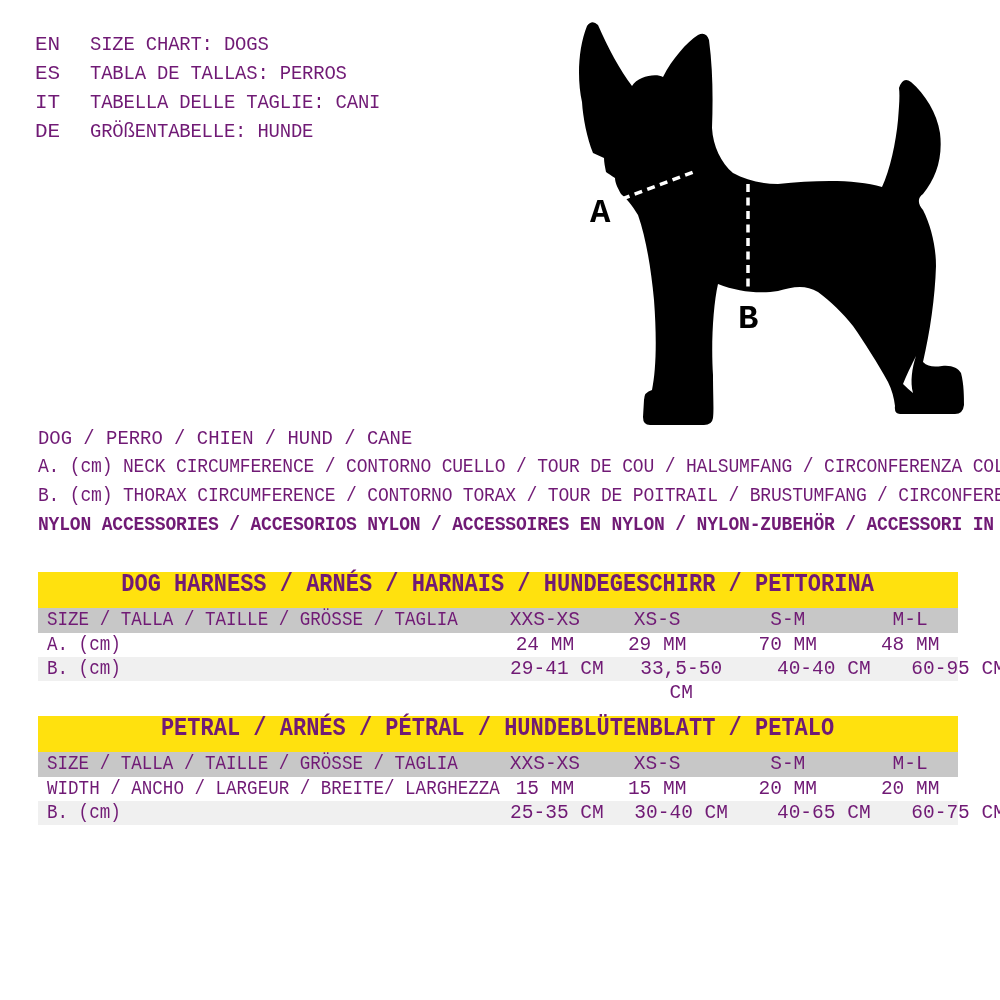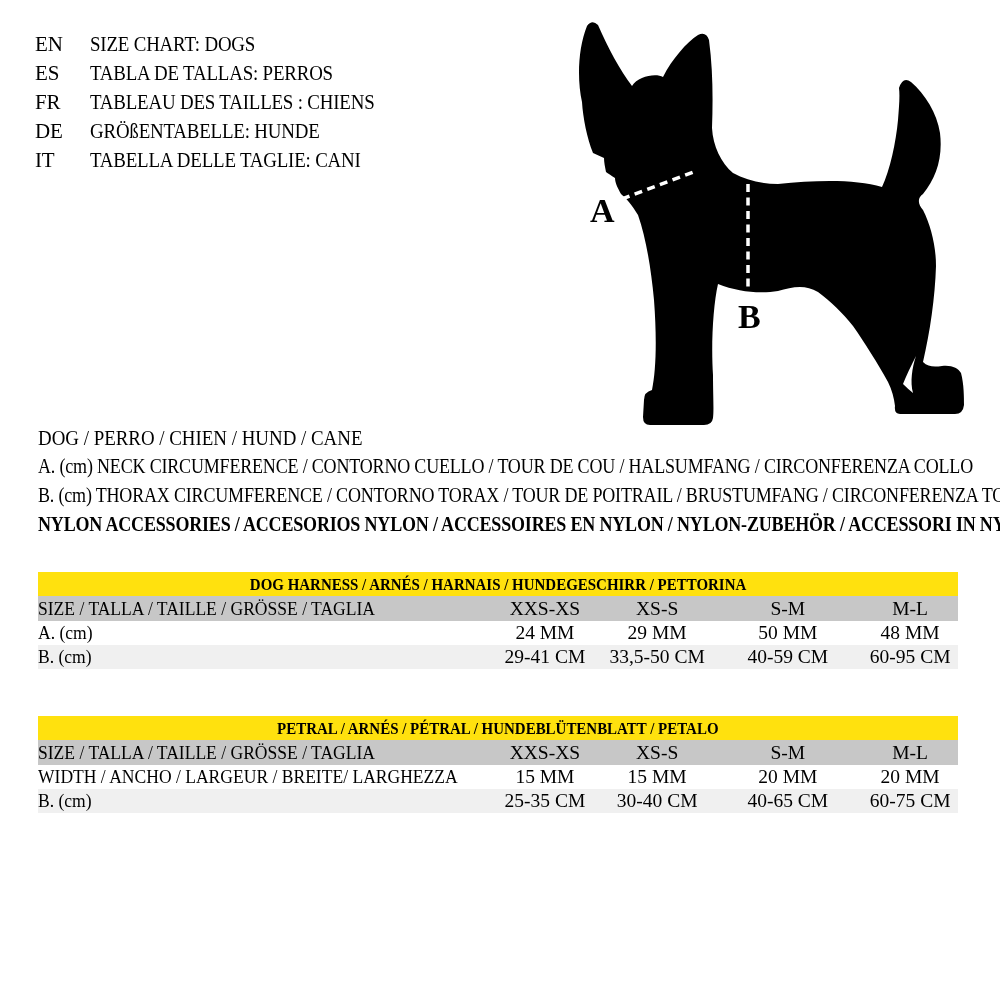--- a/index.html
+++ b/index.html
@@ -1,67 +1,64 @@
 <!DOCTYPE html>
 <html><head>
 <meta charset="utf-8">
 <style>
   html,body{margin:0;padding:0;background:#fff;}
   #page{position:relative;width:1000px;height:1000px;background:#ffffff;overflow:hidden;
-        font-family:Liberation Serif, serif;color:#000000;}
+        font-family:Liberation Mono, monospace;color:#701a75;}
   .cond{display:inline-block;transform:scaleX(0.9);transform-origin:0 50%;white-space:nowrap;}
   .condc{display:inline-block;transform:scaleX(0.88);transform-origin:50% 50%;white-space:nowrap;}
 
   
   .lang-block{position:absolute;left:35px;top:30px;}
   .lang-row{height:29px;line-height:29px;font-size:21px;letter-spacing:-0.2px;}
   .lang-code{display:inline-block;width:55px;}
   .lang-title{display:inline-block;}
 
   
   .dog-figure{position:absolute;left:560px;top:10px;width:420px;height:420px;}
 
   
   .species-line{position:absolute;left:38px;top:392px;height:29px;line-height:29px;font-size:21px;margin-top:32px;}
   .measure-block{position:absolute;left:38px;top:452px;}
   .measure-line{height:29px;line-height:29px;font-size:20px;letter-spacing:-0.2px;}
   .measure-line.bold{font-weight:bold;}
 
   
   .size-table{position:absolute;left:38px;width:920px;}
-  .tbl-title{height:24px;line-height:25px;background:#FFE10E;text-align:center;
-             font-weight:bold;font-size:17px;}
+  .tbl-title{height:36px;line-height:25px;background:#FFE10E;text-align:center;
+             font-weight:bold;font-size:25px;}
   .tbl-row{display:grid;grid-template-columns:49% 12.2% 12.2% 16.2% 10.4%;
            height:24px;line-height:24px;font-size:19.5px;}
   .tbl-row.head{background:#C7C7C7;height:25px;line-height:25px;}
-  .tbl-row.alt{background:#F0F0F0;}
+  .tbl-row.alt{background:#F0F0F0;gap:12px;}
   .cell{overflow:visible;}
-  .cell.label{text-align:left;}
+  .cell.label{padding-left:9px;text-align:left;}
   .cell.val{text-align:center;}
 </style>
 </head>
 <body>
 
 <div id="page">
 
   <div class="lang-block">
     <div class="lang-row">
       <span class="lang-code">EN</span><span class="lang-title cond">SIZE CHART: DOGS</span>
     </div>
     <div class="lang-row">
       <span class="lang-code">ES</span><span class="lang-title cond">TABLA DE TALLAS: PERROS</span>
     </div>
     <div class="lang-row">
-      <span class="lang-code">FR</span><span class="lang-title cond">TABLEAU DES TAILLES : CHIENS</span>
+      <span class="lang-code">IT</span><span class="lang-title cond">TABELLA DELLE TAGLIE: CANI</span>
     </div>
     <div class="lang-row">
       <span class="lang-code">DE</span><span class="lang-title cond">GRÖßENTABELLE: HUNDE</span>
-    </div>
-    <div class="lang-row">
-      <span class="lang-code">IT</span><span class="lang-title cond">TABELLA DELLE TAGLIE: CANI</span>
     </div>
   </div>
 
   <svg class="dog-figure" viewBox="0 0 420 420" xmlns="http://www.w3.org/2000/svg">
     <path fill="#000000" d="
       M 44,148 L 33,143
       C 27,128 23,108 22,92
       C 17,70 18,38 27,16
       Q 32,9 38,15
       C 48,38 60,60 72,76
@@ -135,28 +132,28 @@
       <div class="cell label"><span class="cond">SIZE / TALLA / TAILLE / GRÖSSE / TAGLIA</span></div>
       <div class="cell val">XXS-XS</div>
       <div class="cell val">XS-S</div>
       <div class="cell val">S-M</div>
       <div class="cell val">M-L</div>
     </div>
     <div class="tbl-row">
       <div class="cell label"><span class="cond">A. (cm)</span></div>
       <div class="cell val">24 MM</div>
       <div class="cell val">29 MM</div>
-      <div class="cell val">50 MM</div>
+      <div class="cell val">70 MM</div>
       <div class="cell val">48 MM</div>
     </div>
     <div class="tbl-row alt">
       <div class="cell label"><span class="cond">B. (cm)</span></div>
       <div class="cell val">29-41 CM</div>
       <div class="cell val">33,5-50 CM</div>
-      <div class="cell val">40-59 CM</div>
+      <div class="cell val">40-40 CM</div>
       <div class="cell val">60-95 CM</div>
     </div>
   </div>
 
   <div class="size-table" style="top:716px;">
     <div class="tbl-title">
       <span class="condc">PETRAL / ARNÉS / PÉTRAL / HUNDEBLÜTENBLATT / PETALO</span>
     </div>
     <div class="tbl-row head">
       <div class="cell label"><span class="cond">SIZE / TALLA / TAILLE / GRÖSSE / TAGLIA</span></div>

